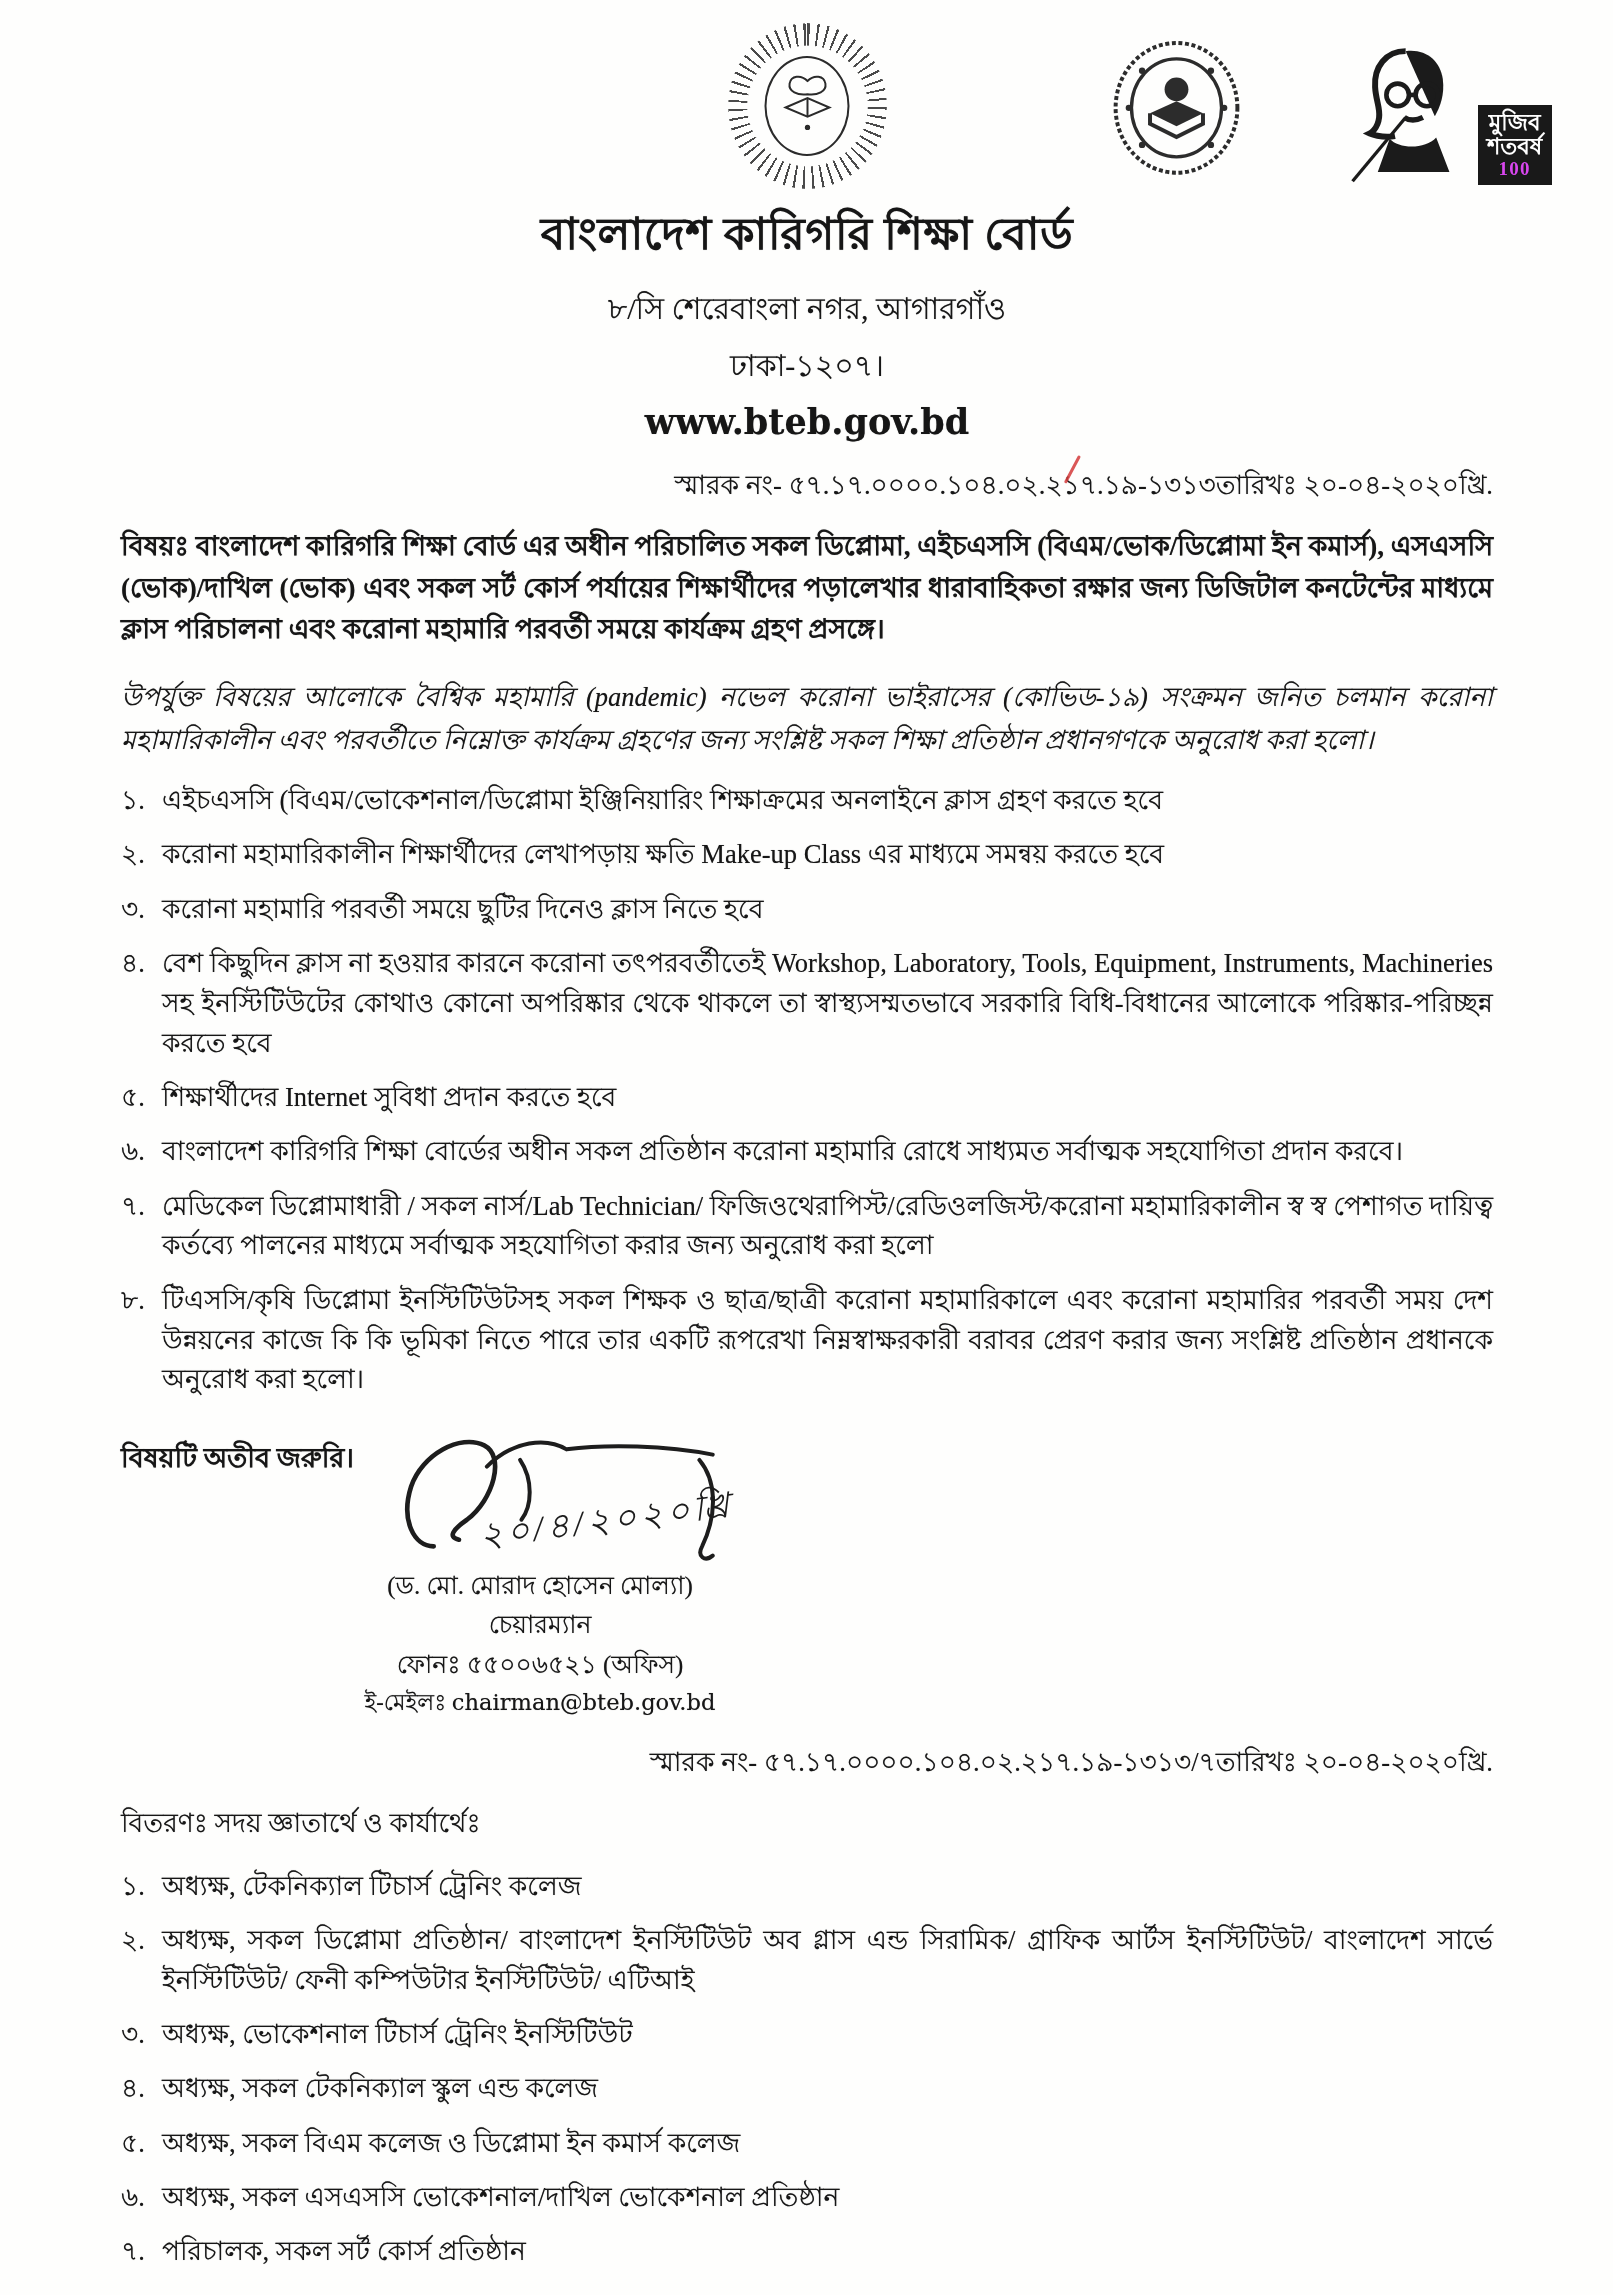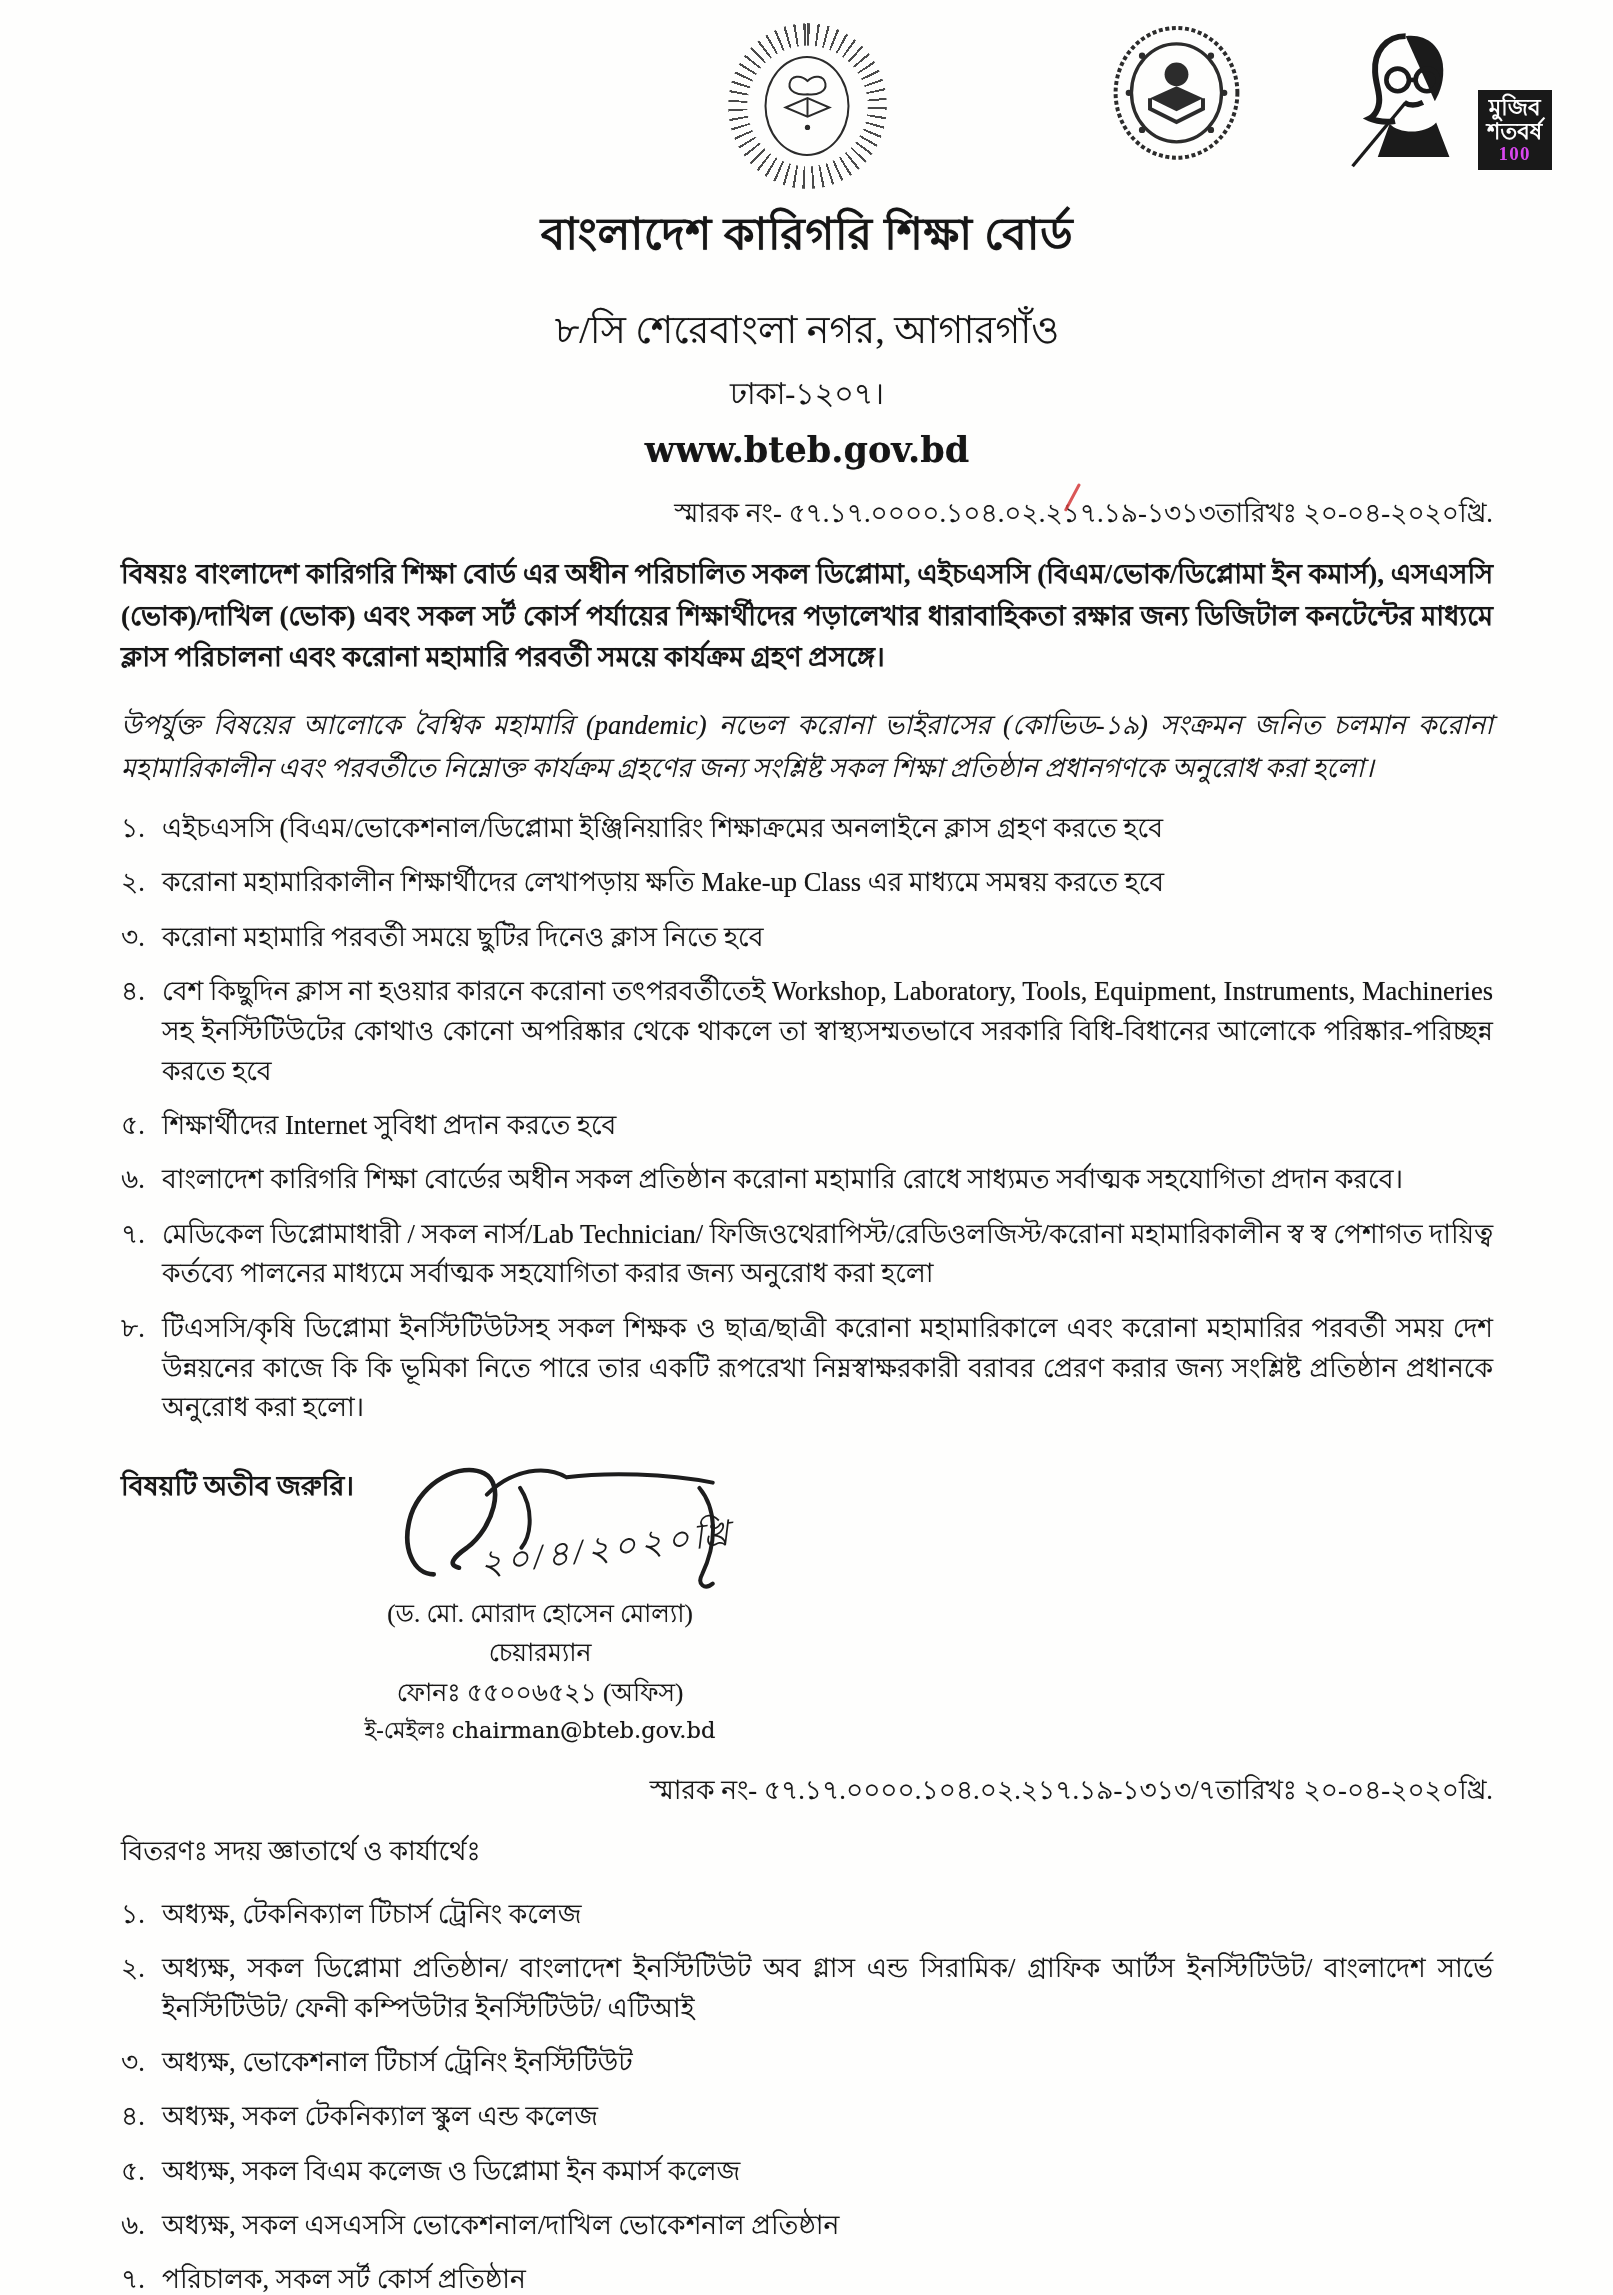--- a/index.html
+++ b/index.html
@@ -26,25 +26,25 @@
     -webkit-mask:radial-gradient(circle, transparent 52%, #000 53% 100%);
             mask:radial-gradient(circle, transparent 52%, #000 53% 100%);
     opacity:.85;
   }
   .emblem-core {
     position:absolute; left:50%; top:50%; transform:translate(-50%,-50%);
     width:85px; height:100px; border:2.7px solid #2b2b2b; border-radius:50%;
     display:flex; align-items:center; justify-content:center;
   }
   .org-title { font-size:44px; font-weight:bold; margin-top:12px; letter-spacing:0.7px; }
-  .addr { font-size:38px; margin-top:26px; }
+  .addr { font-size:30px; margin-top:11px; }
   .addr2 { font-size:30px; margin-top:6.6px; }
   .website { font-size:35px; font-weight:bold; margin-top:8px; font-family:"DejaVu Serif", serif; }
 
-  .top-right-logos { position:absolute; top:24px; right:69px; display:flex; gap:83px; align-items:flex-start; }
+  .top-right-logos { position:absolute; top:39px; right:69px; display:flex; gap:83px; align-items:flex-start; }
   .college-seal { width:133px; height:139px; }
   .mujib-logo { display:flex; align-items:flex-end; position:relative; }
   .mujib-caption {
     position:absolute; right:-6.6px; bottom:6.6px;
     background:#191919; color:#fff; padding:6.6px 9.3px;
     font-size:22.6px; font-weight:bold; line-height:1.05; text-align:center;
     text-shadow:none;
   }
   .mujib-100 { color:#d946ef; font-size:19px; font-weight:bold; letter-spacing:1.3px; display:block; }
 

